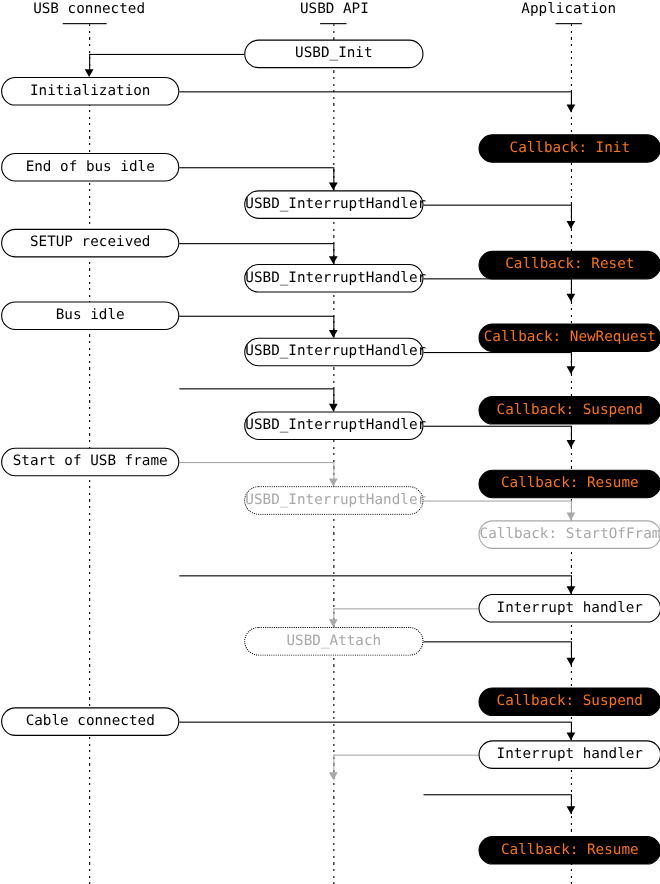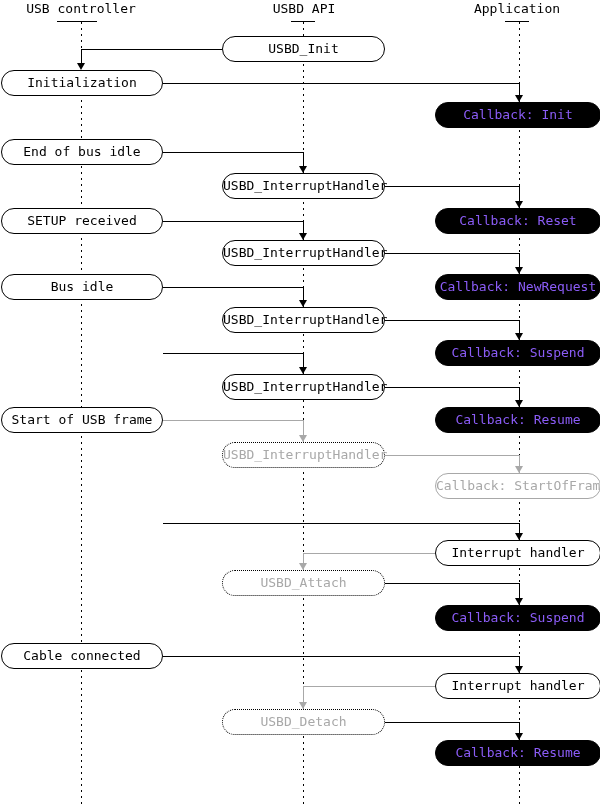--- a/index.html
+++ b/index.html
@@ -14,36 +14,36 @@
     position:absolute; top:22px; bottom:0; width:1px;
     background:repeating-linear-gradient(to bottom,#000 0 2px,transparent 2px 6px);
   }
   .box{
     position:absolute; height:24px; line-height:24px; border:1px solid #000;
     border-radius:13px; background:#fff; text-align:center; white-space:nowrap; z-index:2;
   }
   .box.l{left:1px;  width:160px;}
   .box.m{left:222px;width:161px;}
   .box.r{left:435px;width:164px;}
-  .box.black{background:#000; color:#8b5cf6; border-color:#000;}
+  .box.black{background:#000; color:#f97316; border-color:#000;margin-top:20px;}
   .box.dotted{border:1px dotted #000; color:#a8a8a8;}
   .box.gray{border-color:#a8a8a8; color:#a8a8a8;}
   .hl{position:absolute; height:1px; background:#000; z-index:1;}
   .vl{position:absolute; width:1px; background:#000; z-index:1;}
   .ah{position:absolute; width:0; height:0; border-left:4px solid transparent;
       border-right:4px solid transparent; border-top:7px solid #000; z-index:1;}
   .hl.g,.vl.g{background:#a8a8a8;}
   .ah.g{border-top-color:#a8a8a8;}
 </style>
 </head>
 <body>
 
 <div id="stage">
 
-  <div class="colhead" style="left:81px">USB controller</div>
+  <div class="colhead" style="left:81px">USB connected</div>
   <div class="colhead" style="left:304px">USBD API</div>
   <div class="colhead" style="left:517px">Application</div>
   <div class="coltick" style="left:57px; width:40px"></div>
   <div class="coltick" style="left:291px;width:24px"></div>
   <div class="coltick" style="left:505px;width:24px"></div>
 
   <div class="lifeline" style="left:81px"></div>
   <div class="lifeline" style="left:303px"></div>
   <div class="lifeline" style="left:519px"></div>
 
@@ -134,16 +134,15 @@
   <div class="box m" style="top:374px">USBD_InterruptHandler</div>
   <div class="box l" style="top:407px">Start of USB frame</div>
   <div class="box r black" style="top:407px">Callback: Resume</div>
   <div class="box m dotted" style="top:442px">USBD_InterruptHandler</div>
   <div class="box r gray" style="top:473px">Callback: StartOfFrame</div>
   <div class="box r" style="top:540px">Interrupt handler</div>
   <div class="box m dotted" style="top:570px">USBD_Attach</div>
   <div class="box r black" style="top:605px">Callback: Suspend</div>
   <div class="box l" style="top:643px">Cable connected</div>
   <div class="box r" style="top:673px">Interrupt handler</div>
-  <div class="box m dotted" style="top:709px">USBD_Detach</div>
   <div class="box r black" style="top:740px">Callback: Resume</div>
 
 </div>
 
 </body></html>

